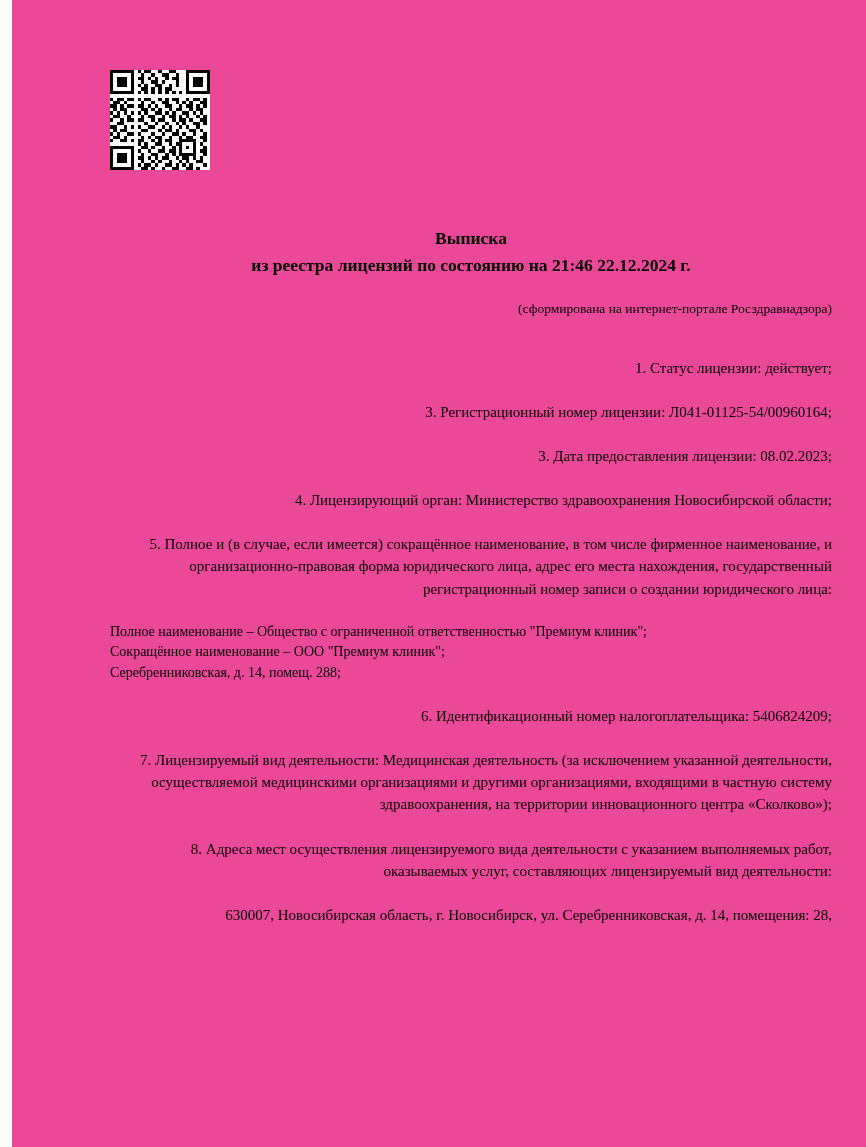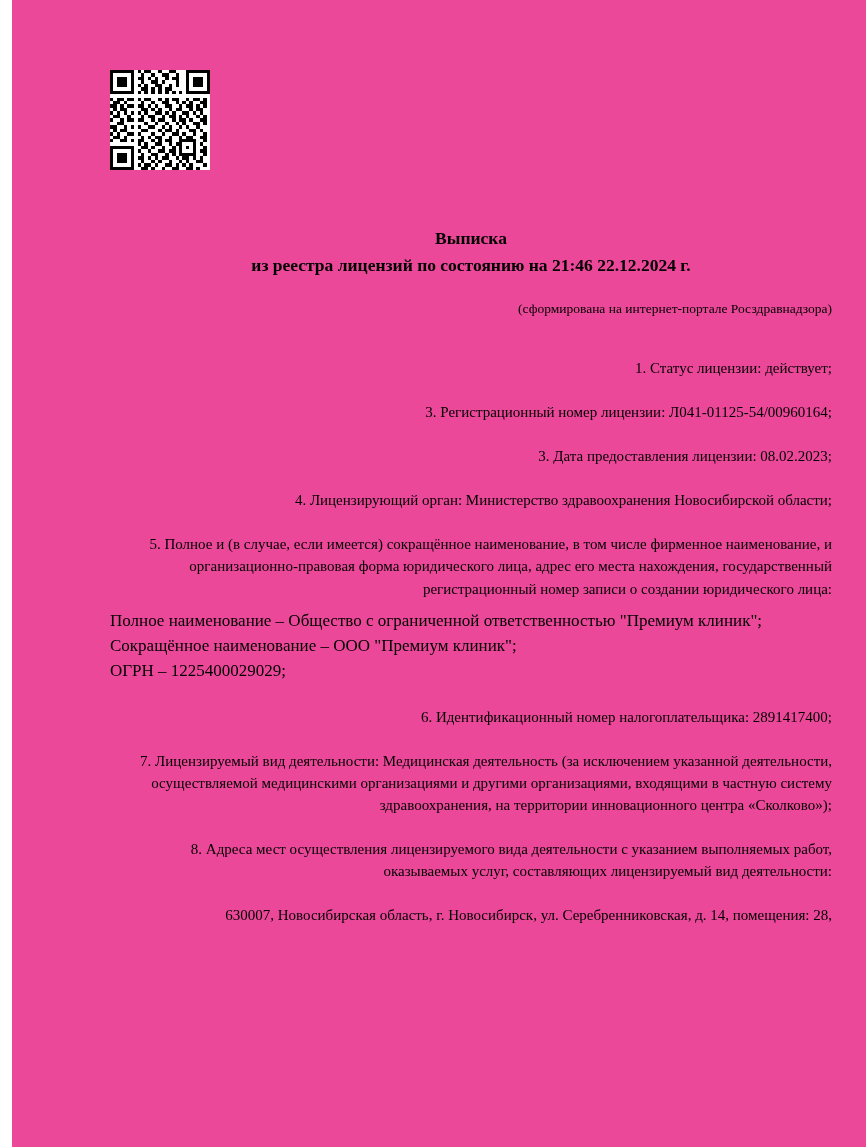--- a/index.html
+++ b/index.html
@@ -57,23 +57,23 @@
   .para {
     font-size: 15px;
     line-height: 1.47;
     margin: 0;
     text-align: right;
   }
   .gap-1 { margin-top: 40px; }
   .gap { margin-top: 22px; }
 
   .block-lines {
-    font-size: 17px;
+    font-size: 14px;
     line-height: 1.47;
-    margin-top: 9px;
+    margin-top: 22px;
   }
   .block-lines span { display: block; }
 
   
   .edge-mark {
     position: absolute;
     right: 0;
     top: 555px;
     width: 6px;
     height: 36px;
@@ -342,24 +342,24 @@
 
     <p class="para gap-1">1. Статус лицензии: действует;</p>
     <p class="para gap">3. Регистрационный номер лицензии: Л041-01125-54/00960164;</p>
     <p class="para gap">3. Дата предоставления лицензии: 08.02.2023;</p>
     <p class="para gap">4. Лицензирующий орган: Министерство здравоохранения Новосибирской области;</p>
     <p class="para gap">5. Полное и (в случае, если имеется) сокращённое наименование, в том числе фирменное наименование, и организационно-правовая форма юридического лица, адрес его места нахождения, государственный регистрационный номер записи о создании юридического лица:</p>
 
     <div class="block-lines">
       <span>Полное наименование – Общество с ограниченной ответственностью "Премиум клиник";</span>
       <span>Сокращённое наименование – ООО "Премиум клиник";</span>
-      <span>ОГРН – 1225400029029;</span>
+      <span>Серебренниковская, д. 14, помещ. 288;</span>
     </div>
 
-    <p class="para gap">6. Идентификационный номер налогоплательщика: 2891417400;</p>
+    <p class="para gap">6. Идентификационный номер налогоплательщика: 5406824209;</p>
     <p class="para gap">7. Лицензируемый вид деятельности: Медицинская деятельность (за исключением указанной деятельности, осуществляемой медицинскими организациями и другими организациями, входящими в частную систему здравоохранения, на территории инновационного центра «Сколково»);</p>
     <p class="para gap">8. Адреса мест осуществления лицензируемого вида деятельности с указанием выполняемых работ, оказываемых услуг, составляющих лицензируемый вид деятельности:</p>
     <p class="para gap">630007, Новосибирская область, г. Новосибирск, ул. Серебренниковская, д. 14, помещения: 28,</p>
 
   </div>
 
   <div class="edge-mark"></div>
 </div>
 
 </body></html>

